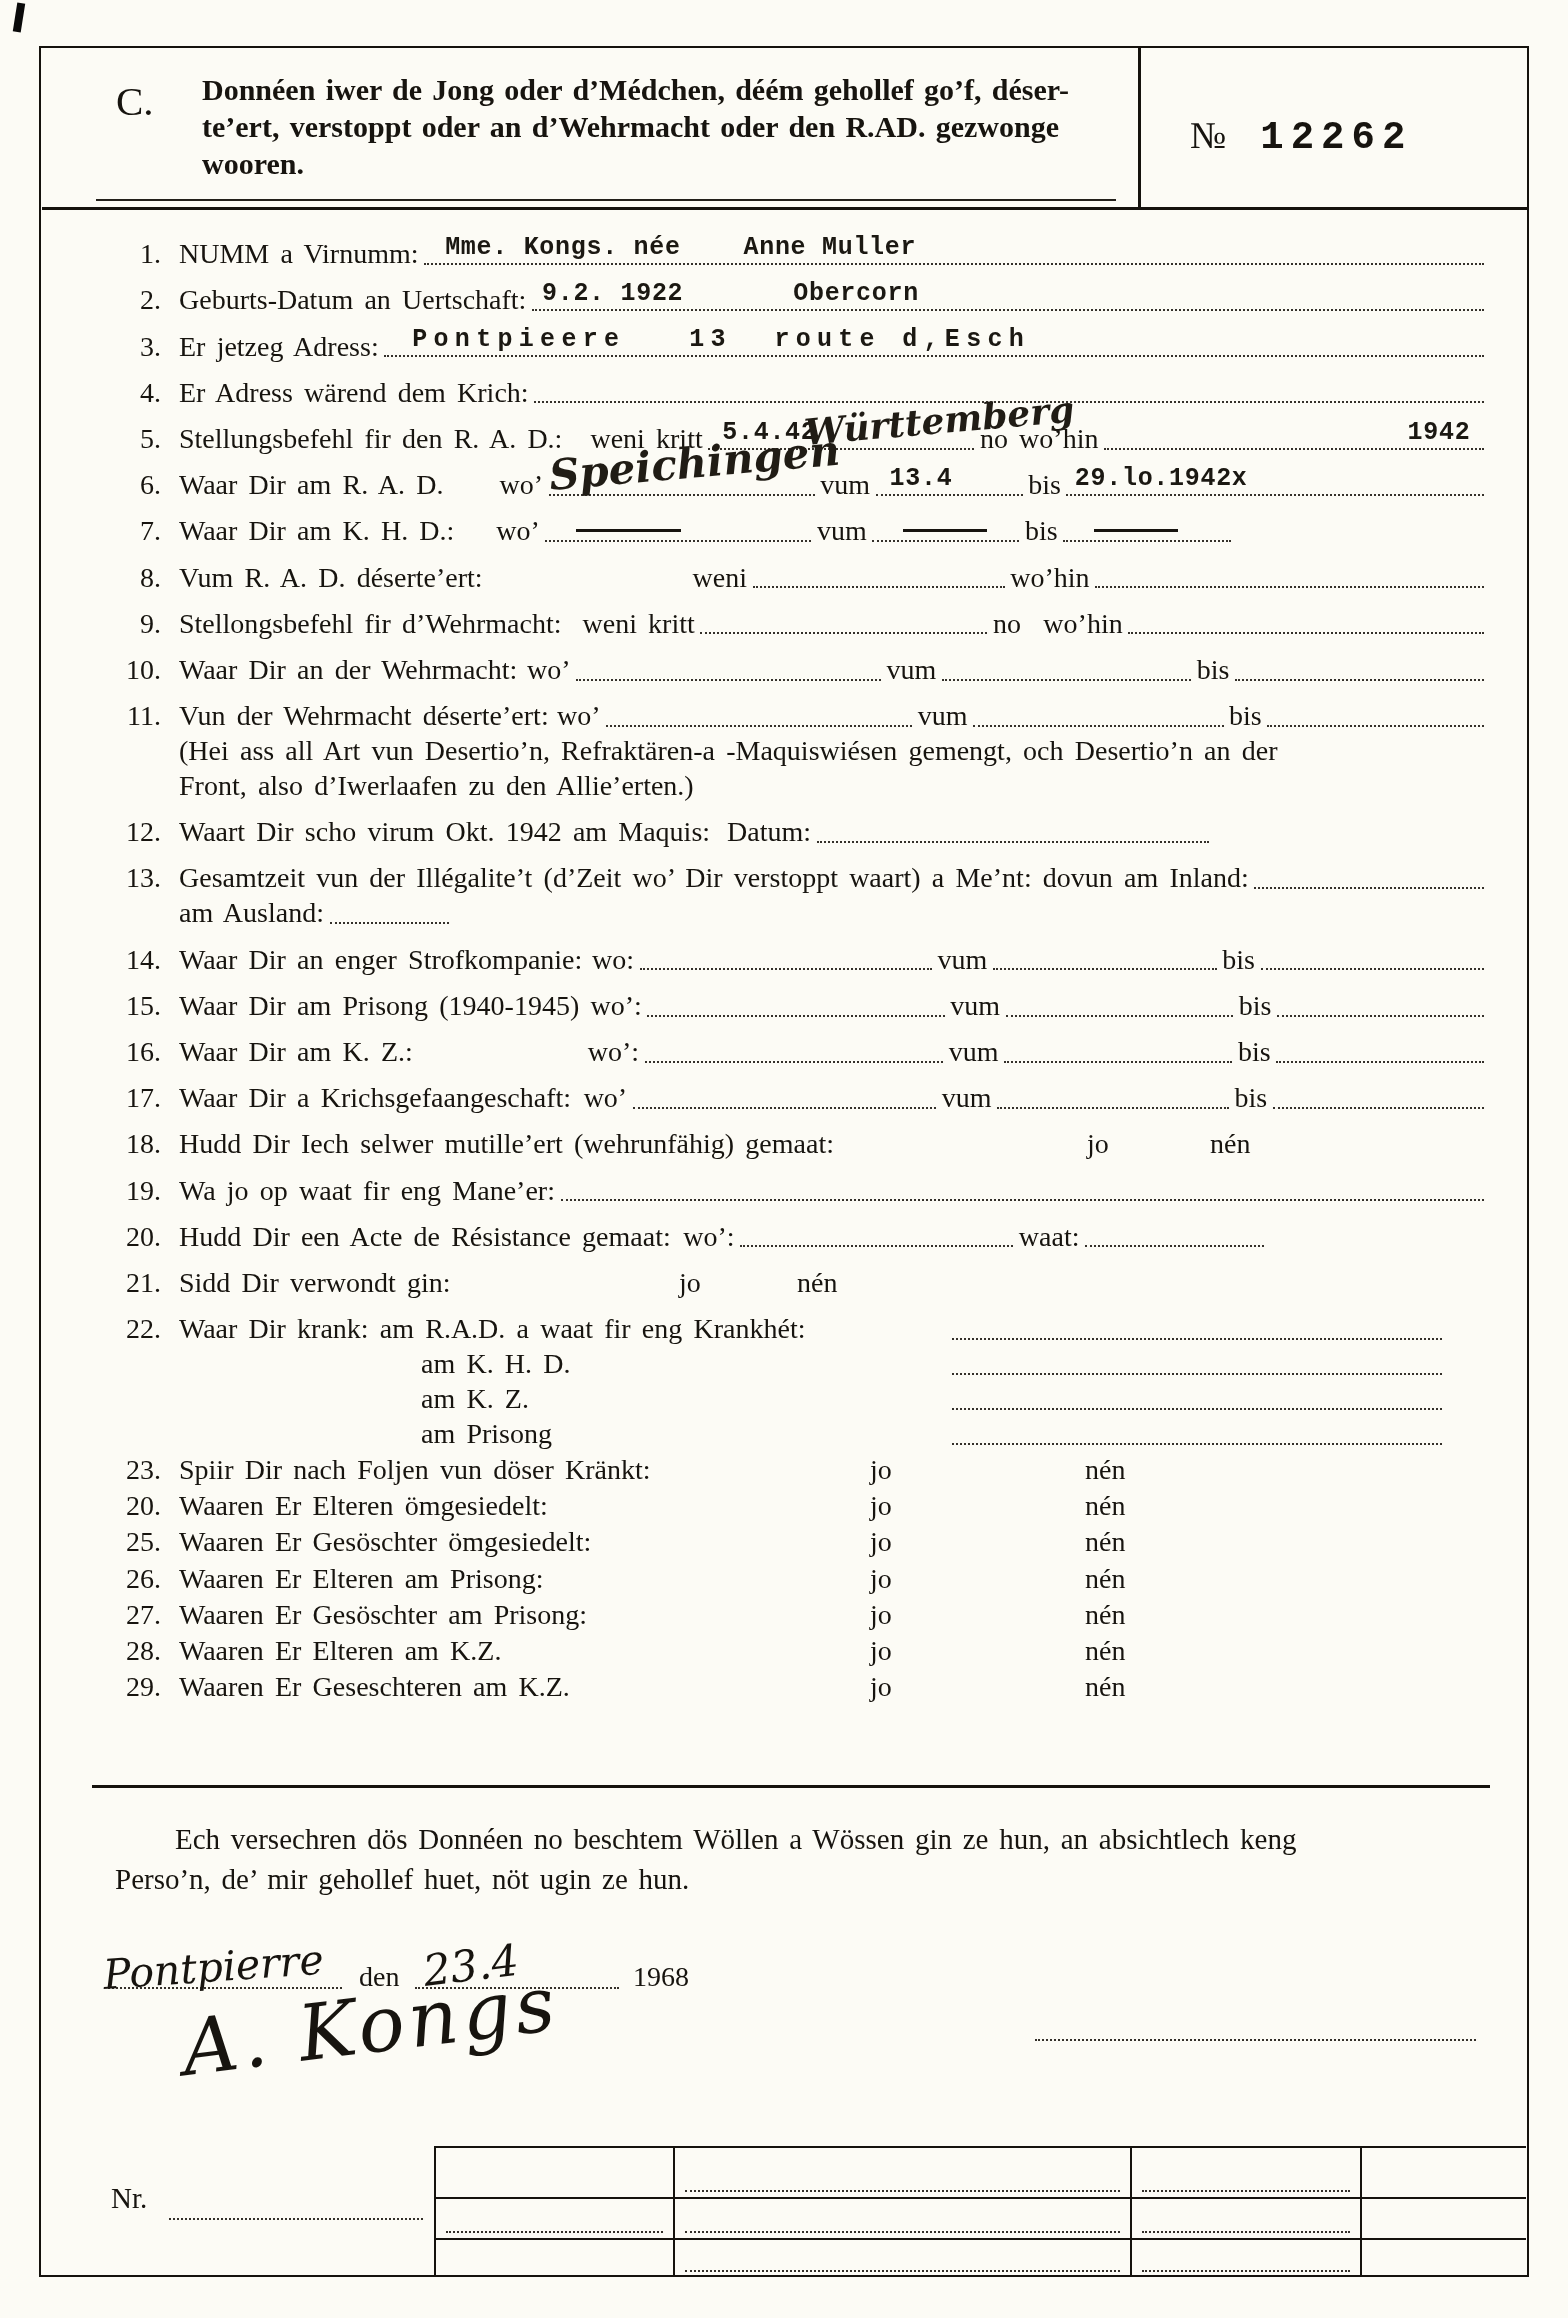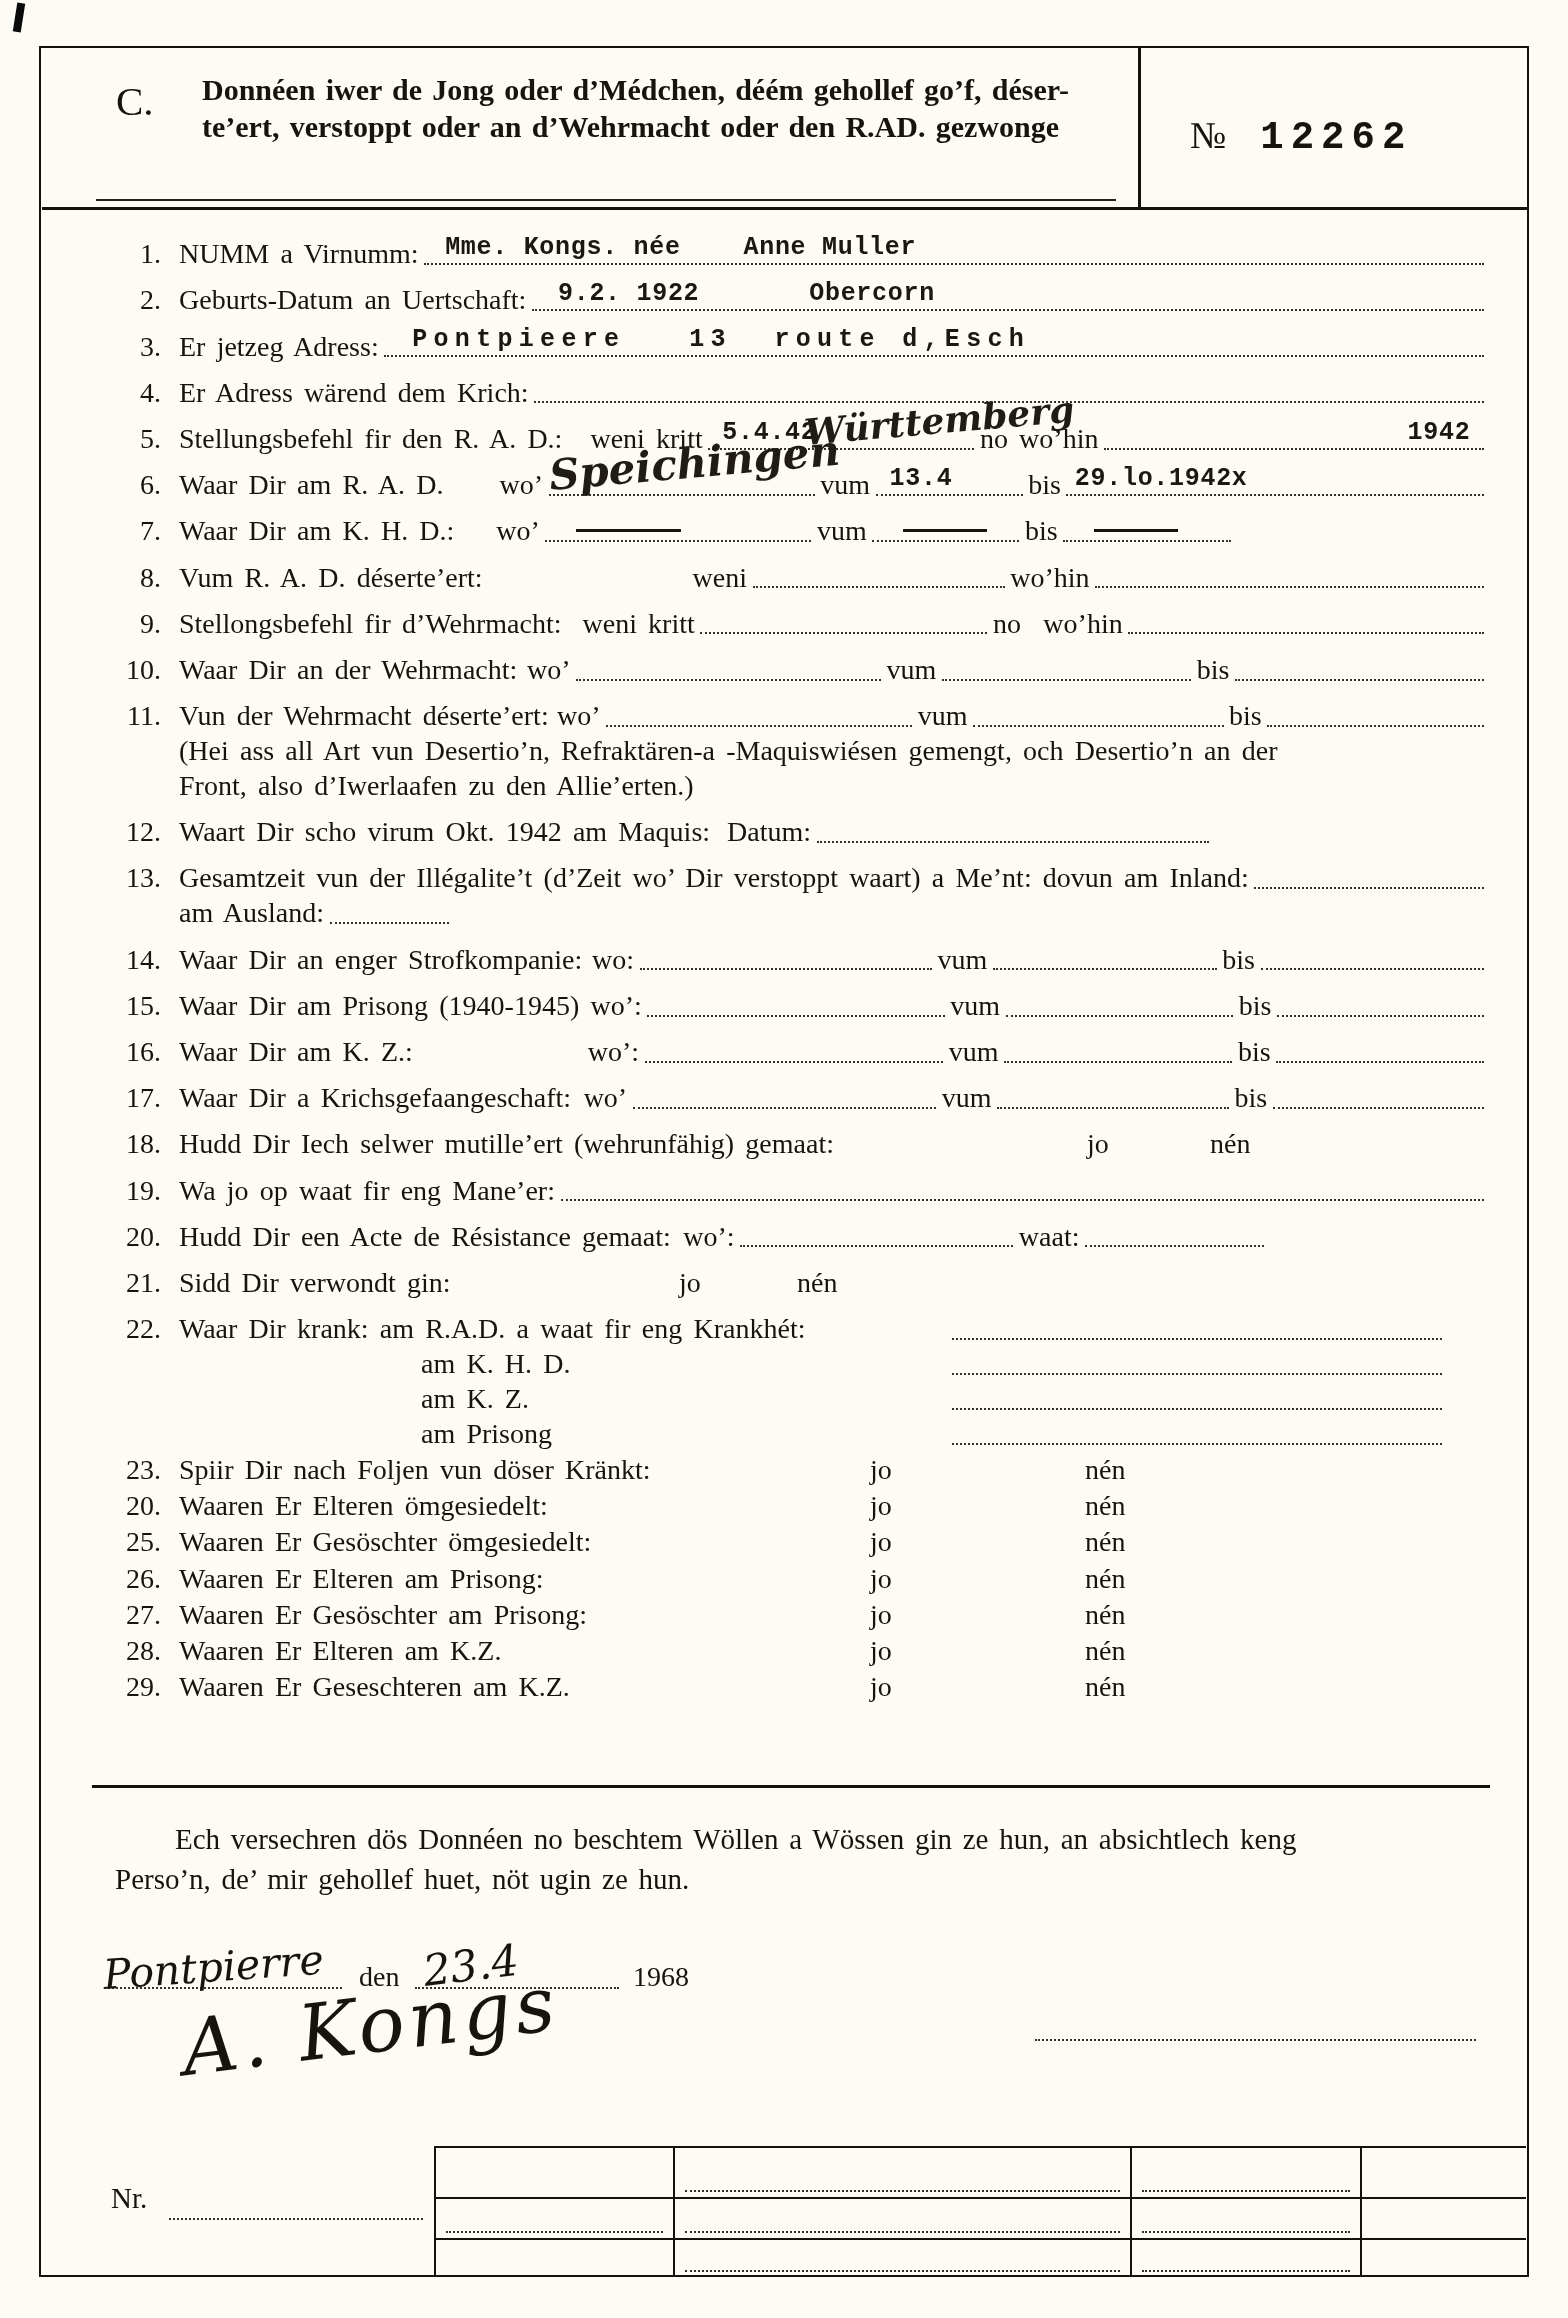--- a/index.html
+++ b/index.html
@@ -76,20 +76,21 @@
 <body>
 
 <div class="page">
   <div class="mark"></div>
   <div class="frame"></div>
 
   <div class="sec">C.</div>
   <div class="hdesc">
     <div>Donnéen iwer de Jong oder d’Médchen, déém gehollef go’f, déser-</div>
     <div>te’ert, verstoppt oder an d’Wehrmacht oder den R.AD. gezwonge</div>
+    <div>wooren.</div>
   </div>
   <div class="vline"></div>
   <div class="nobox">
     <span class="nosym">№</span>
     <span class="nodigits">12262</span>
   </div>
   <div class="rule-a"></div>
   <div class="rule-b"></div>
 
   <div class="items">
@@ -97,21 +98,21 @@
         <span class="num">1.</span>
         <span class="lbl">NUMM a Virnumm:</span>
         <span class="dots" style="flex: 1 1 28px;">
           <b class="val type" style="left: 21px;">Mme. Kongs. née    Anne Muller</b>
         </span>
       </div>
       <div class="line">
         <span class="num">2.</span>
         <span class="lbl">Geburts-Datum an Uertschaft:</span>
         <span class="dots" style="flex: 1 1 28px;">
-          <b class="val type" style="left: 26px;">9.2. 1922       Obercorn</b>
+          <b class="val type" style="left: 10px;">9.2. 1922       Obercorn</b>
         </span>
       </div>
       <div class="line">
         <span class="num">3.</span>
         <span class="lbl">Er jetzeg Adress:</span>
         <span class="dots" style="flex: 1 1 28px; text-align: center;">
           <b class="val type wide" style="left: 28px;">Pontpieere   13  route d,Esch</b>
         </span>
       </div>
       <div class="line">

